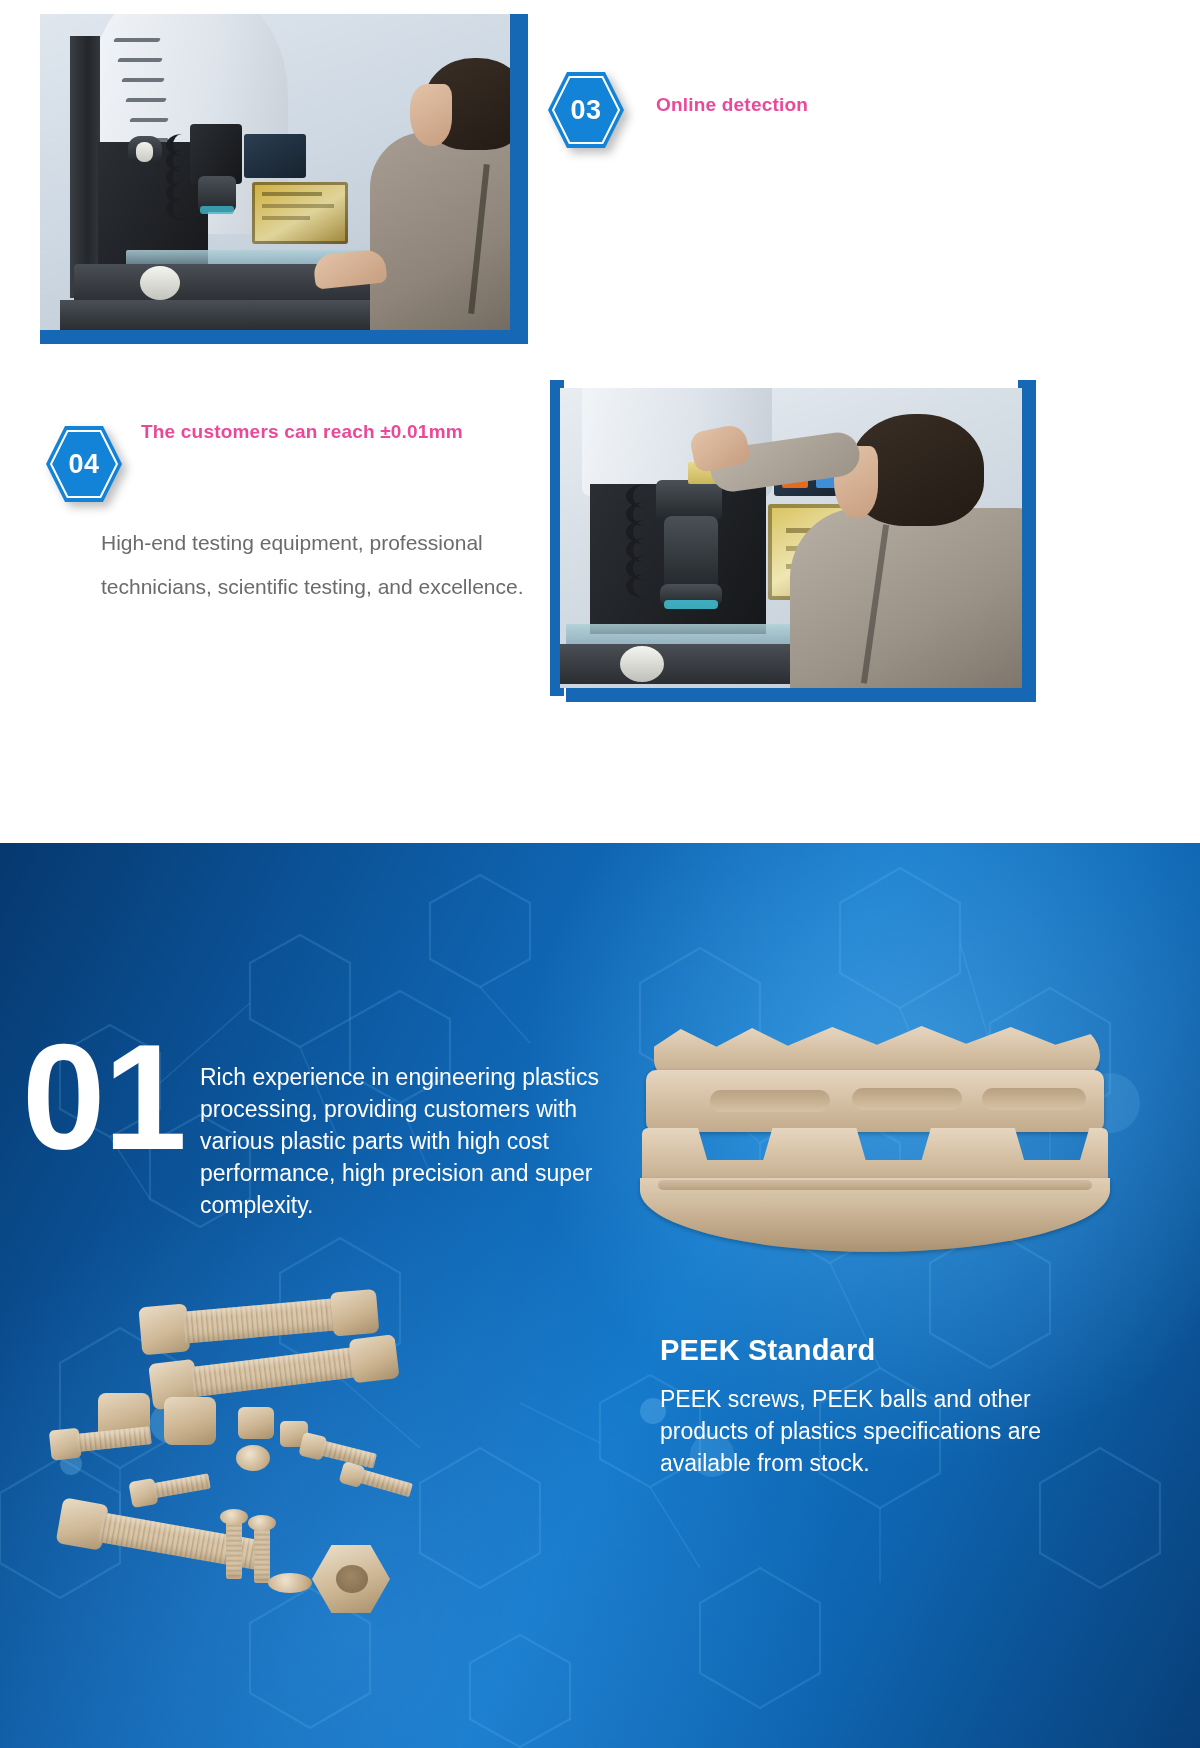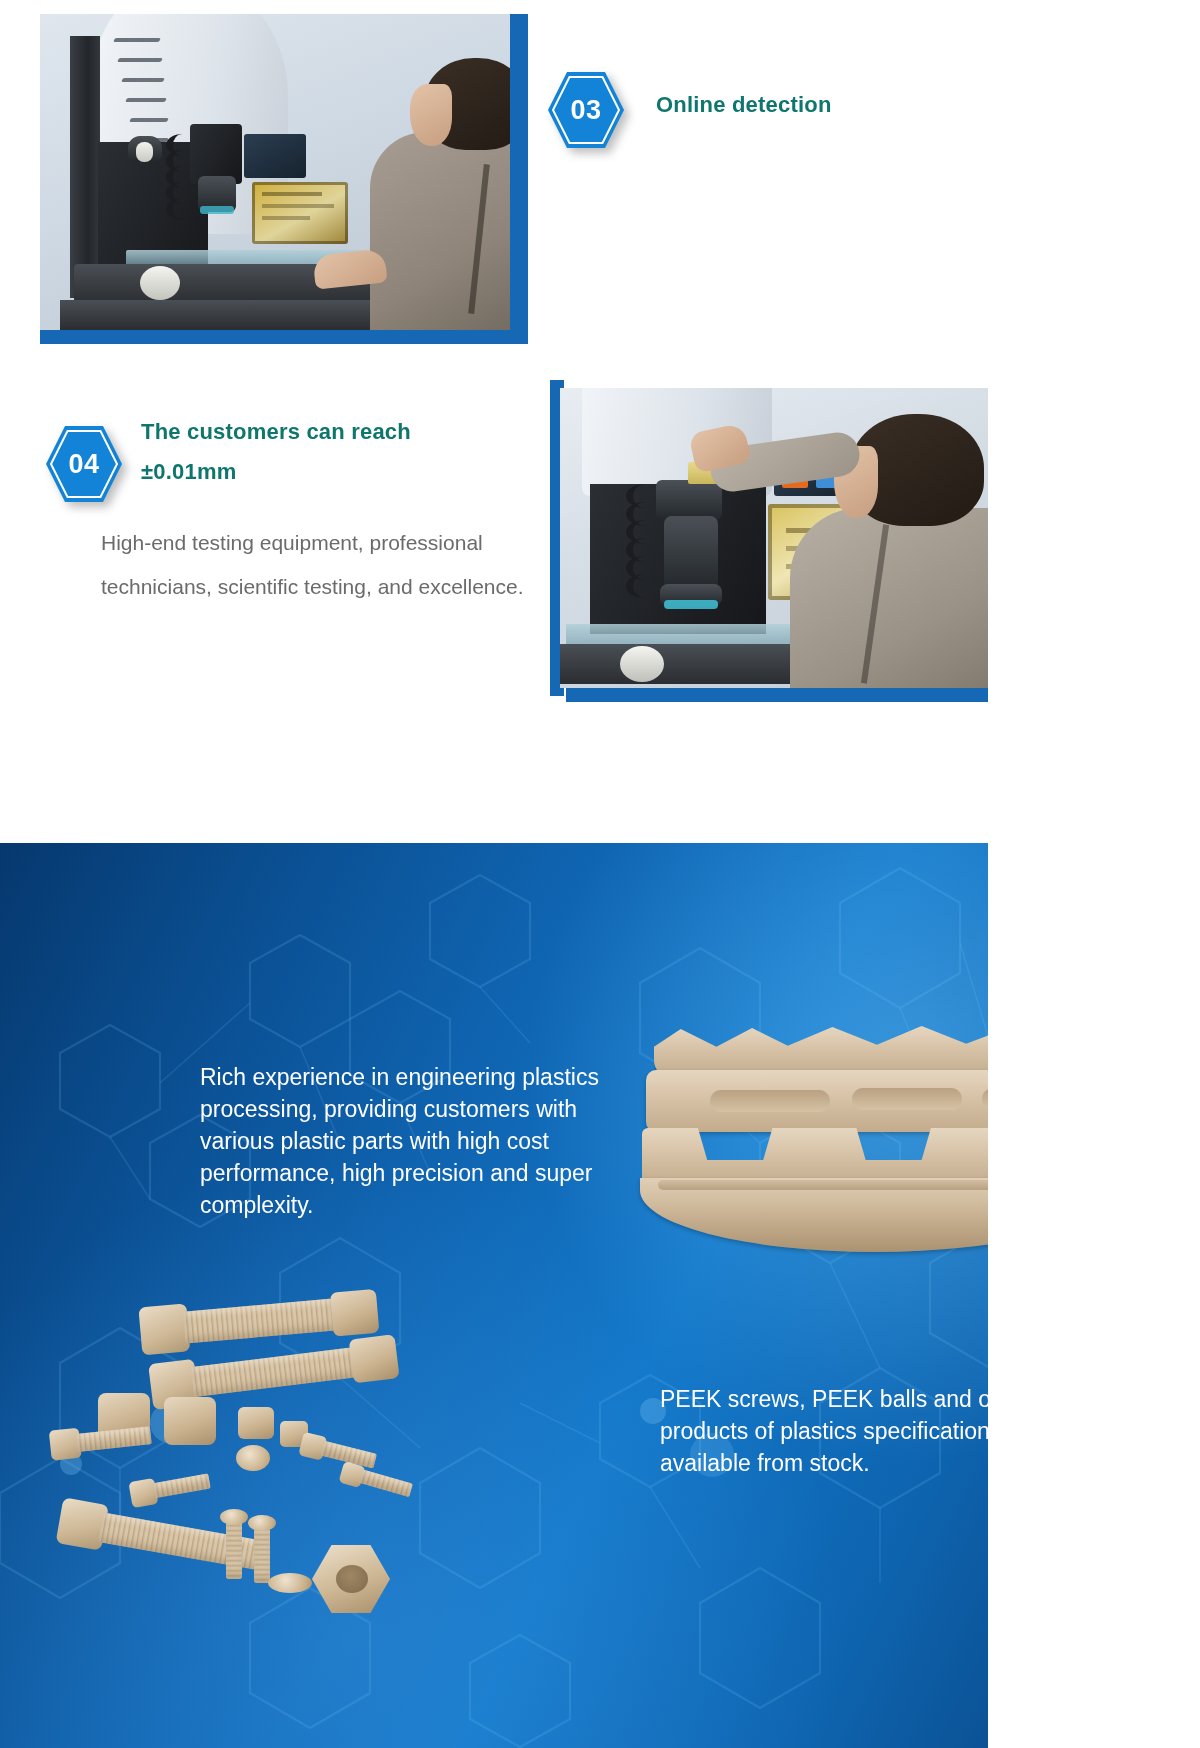--- a/index.html
+++ b/index.html
@@ -2,21 +2,21 @@
 <html><head>
 <meta charset="utf-8">
 <style>
   html,body{margin:0;padding:0;}
   body{
     width:1200px;height:1748px;
     background:#ffffff;
     font-family:"Liberation Sans", sans-serif;
     overflow:hidden;position:relative;
   }
-  .page{position:relative;width:988px;height:1748px;overflow:hidden;}
+  .page{position:relative;width:1200px;height:1748px;overflow:hidden;}
 
   
   .white-sec{position:absolute;left:0;top:0;width:1200px;height:843px;background:#fff;}
 
   
   .photo-frame{position:absolute;}
   .photo-frame .bar-v{position:absolute;background:#1667b4;}
   .photo-frame .bar-h{position:absolute;background:#1667b4;}
   .photo{position:absolute;overflow:hidden;background:#c9d3dc;}
 
@@ -51,21 +51,21 @@
 
   
   .hexbadge{position:absolute;width:84px;height:84px;}
   .hexbadge svg{display:block;width:84px;height:84px;
     filter:drop-shadow(5px 5px 5px rgba(0,0,0,.26));}
   .hexbadge .num{position:absolute;left:0;top:0;width:84px;height:84px;
     display:flex;align-items:center;justify-content:center;
     color:#fff;font-size:27px;font-weight:bold;letter-spacing:.5px;
     font-family:"Liberation Sans",sans-serif;}
 
-  .head-title{position:absolute;color:#0f766e;font-size:22px;font-weight:bold;
+  .head-title{position:absolute;color:#ec4899;font-size:19px;font-weight:bold;
      letter-spacing:.2px;line-height:40px;}
   .body-copy{position:absolute;color:#6b6b6b;font-size:21px;line-height:45px;}
 
   
   .blue-sec{position:absolute;left:0;top:843px;width:1200px;height:905px;overflow:hidden;
     background:
       radial-gradient(circle at 76% 26%, rgba(90,180,240,.55) 0%, rgba(90,180,240,0) 34%),
       radial-gradient(circle at 30% 88%, rgba(60,150,225,.40) 0%, rgba(60,150,225,0) 42%),
       linear-gradient(116deg,#06386e 0%, #0a4d8f 16%, #0f62ae 34%, #1277c9 55%, #0e63ae 76%, #083f79 100%);
   }
@@ -339,18 +339,20 @@
 
       <div class="nut" style="left:272px;top:272px;width:78px;height:68px;border-radius:10px;
           background:linear-gradient(160deg,#ece0cc,#cdb794 55%,#a98f6b);
           clip-path:polygon(25% 0%,75% 0%,100% 50%,75% 100%,25% 100%,0% 50%);"></div>
       <div class="washer" style="left:296px;top:292px;width:32px;height:28px;
           background:radial-gradient(circle at 45% 40%,#9f8764,#7f6a4c);"></div>
       <div class="washer" style="left:228px;top:300px;width:44px;height:20px;"></div>
     </div>
 
 
+    <div class="bignum" style="left:22px;top:179px;">01</div>
     <div class="blue-copy" style="left:200px;top:218px;width:430px;">Rich experience in engineering plastics processing, providing customers with various plastic parts with high cost performance, high precision and super complexity.</div>
 
+    <div class="blue-head" style="left:660px;top:491px;width:420px;">PEEK Standard</div>
     <div class="blue-copy" style="left:660px;top:540px;width:402px;">PEEK screws, PEEK balls and other products of plastics specifications are available from stock.</div>
 
   </div>
 </div>
 
 </body></html>

